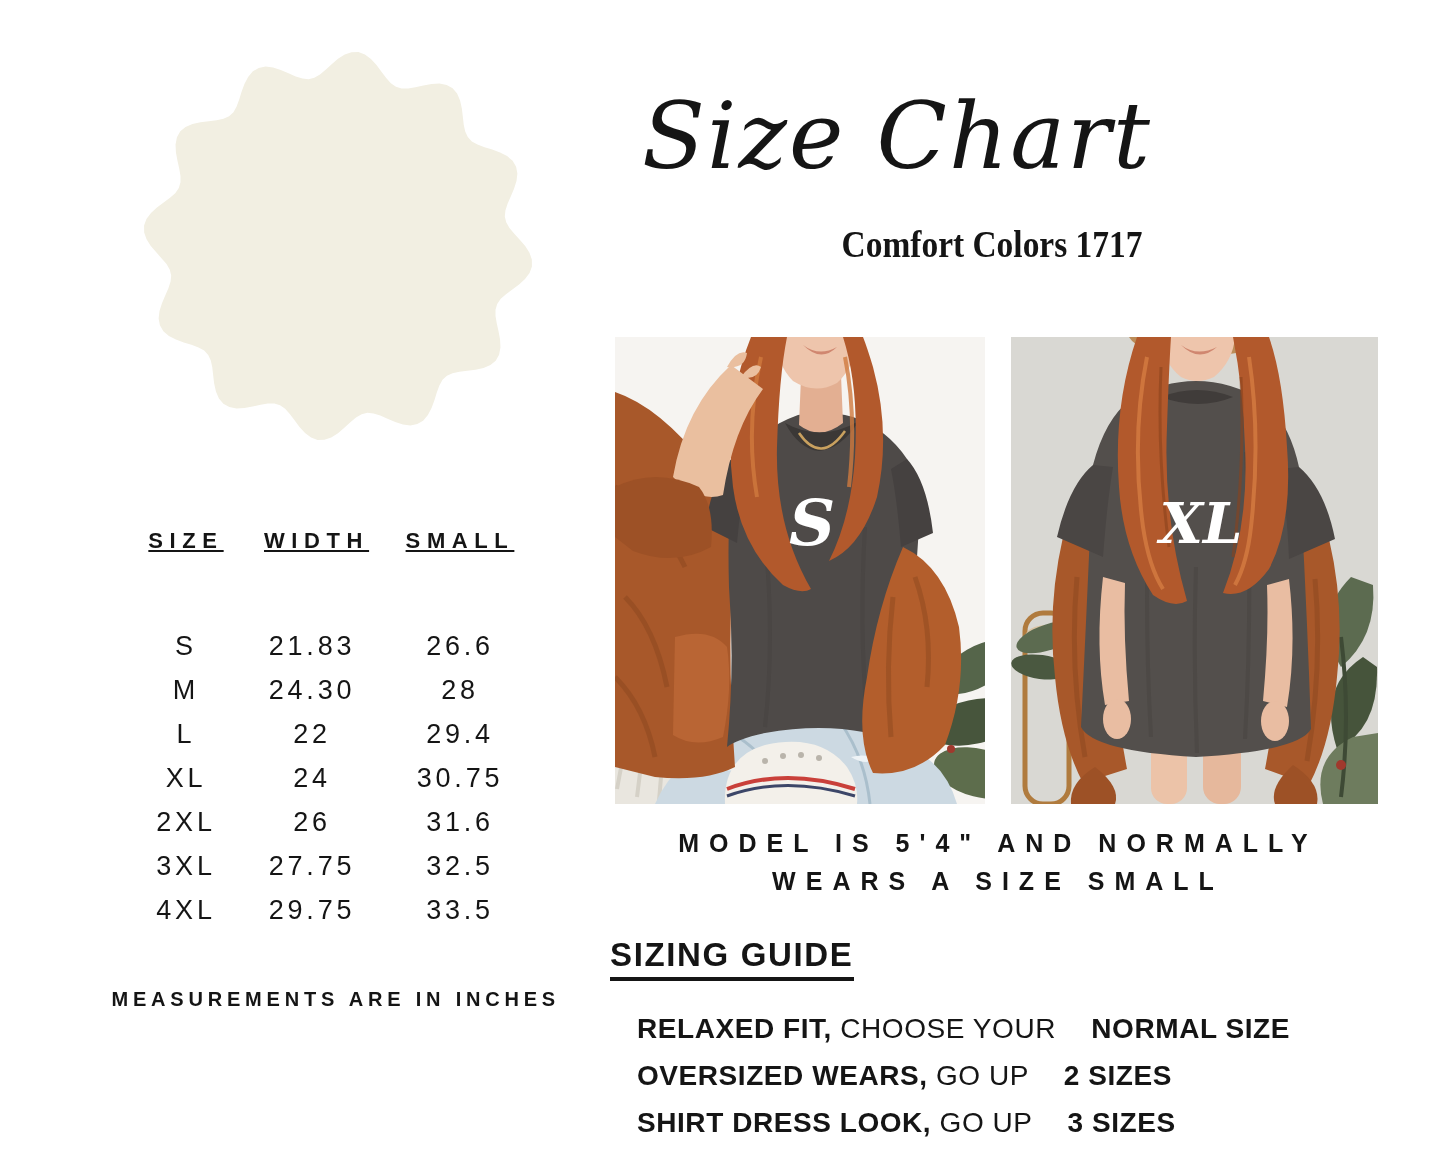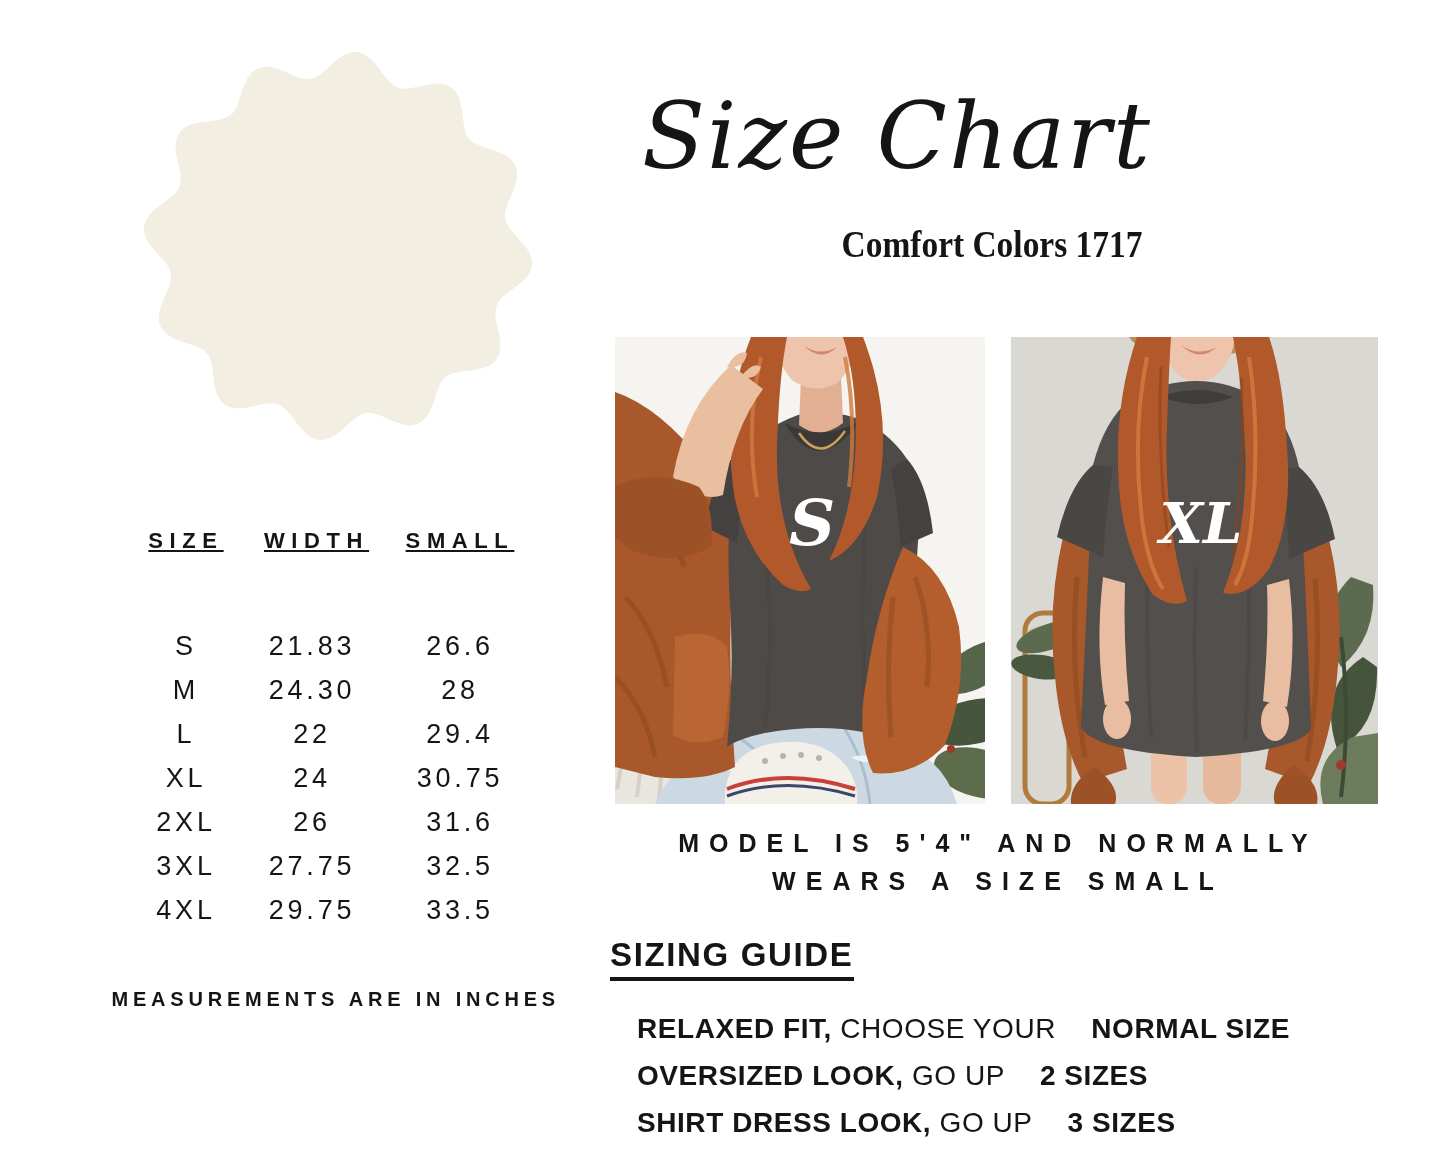--- a/index.html
+++ b/index.html
@@ -255,18 +255,18 @@
 
   <div class="model-note">
     <div>MODEL IS 5'4" AND NORMALLY</div>
     <div>WEARS A SIZE SMALL</div>
   </div>
 
   <div class="sizing-guide">
     <span class="sg-heading">SIZING GUIDE</span>
     <div class="sg-lines">
       <div class="sg-line"><strong>RELAXED FIT,</strong><span> CHOOSE YOUR </span><strong>NORMAL SIZE</strong></div>
-      <div class="sg-line"><strong>OVERSIZED LOOK,</strong><span> GO UP </span><strong>2 SIZES</strong></div>
+      <div class="sg-line"><strong>OVERSIZED WEARS,</strong><span> GO UP </span><strong>2 SIZES</strong></div>
       <div class="sg-line"><strong>SHIRT DRESS LOOK,</strong><span> GO UP </span><strong>3 SIZES</strong></div>
     </div>
   </div>
 
 </div>
 
 </body></html>

